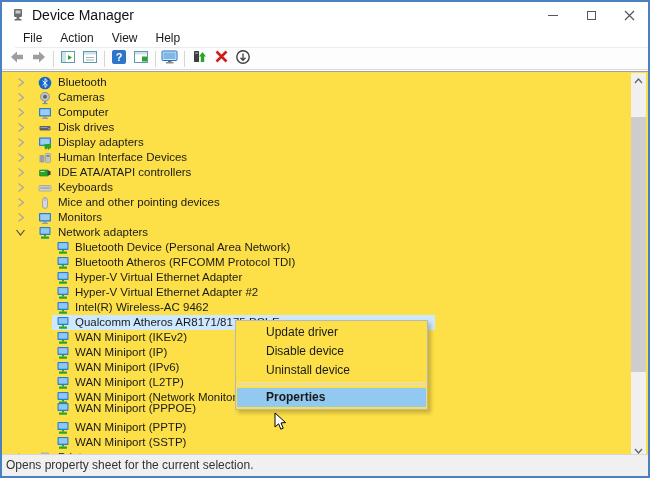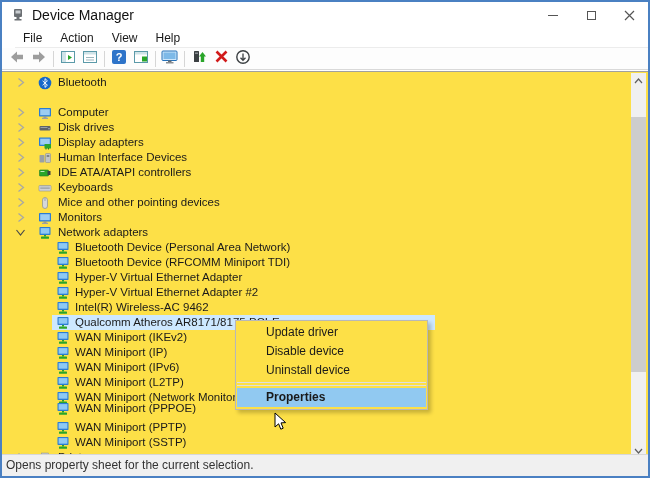--- a/index.html
+++ b/index.html
@@ -164,20 +164,32 @@
       <div class="tree-row" style="top: 3px;">
         <span class="chev c0"><svg width="13" height="13" viewBox="0 0 13 13">
             <polyline points="4.5,2.5 9.5,6.5 4.5,10.5" stroke="#a6a6a6" stroke-width="1.2" fill="none"></polyline>
           </svg></span>
         <span class="t-icon l0"><svg width="14" height="14" viewBox="0 0 14 14">
             <circle cx="7" cy="7" r="6.3" fill="#1667c9"></circle>
             <path d="M7 2.6 L7 11.4 M7 2.6 L9.4 4.8 L4.6 9.2 M7 11.4 L9.4 9.2 L4.6 4.8" stroke="#ffffff" stroke-width="0.9" fill="none"></path>
           </svg></span>
         <span class="t-label l0">Bluetooth</span>
       </div>
+      <div class="tree-row" style="top: 18px;">
+        <span class="chev c0"><svg width="13" height="13" viewBox="0 0 13 13">
+            <polyline points="4.5,2.5 9.5,6.5 4.5,10.5" stroke="#a6a6a6" stroke-width="1.2" fill="none"></polyline>
+          </svg></span>
+        <span class="t-icon l0"><svg width="14" height="14" viewBox="0 0 14 14">
+            <circle cx="7" cy="5.8" r="4.4" fill="#c2c6ca" stroke="#8a8f94"></circle>
+            <circle cx="7" cy="5.8" r="2" fill="#5f6368"></circle>
+            <rect x="6" y="10" width="2" height="2.2" fill="#8a8f94"></rect>
+            <rect x="4.5" y="12" width="5" height="1.2" fill="#8a8f94"></rect>
+          </svg></span>
+        <span class="t-label l0">Cameras</span>
+      </div>
       <div class="tree-row" style="top: 33px;">
         <span class="chev c0"><svg width="13" height="13" viewBox="0 0 13 13">
             <polyline points="4.5,2.5 9.5,6.5 4.5,10.5" stroke="#a6a6a6" stroke-width="1.2" fill="none"></polyline>
           </svg></span>
         <span class="t-icon l0"><svg width="14" height="14" viewBox="0 0 14 14">
             <rect x="1" y="2" width="12" height="8.5" rx="0.8" fill="#2b7cd3"></rect>
             <rect x="2.2" y="3.2" width="9.6" height="6" fill="#9ccdf2"></rect>
             <rect x="5.5" y="10.5" width="3" height="1.3" fill="#8a8f94"></rect>
             <rect x="4" y="11.8" width="6" height="1.2" fill="#9aa0a6"></rect>
           </svg></span>
@@ -283,21 +295,21 @@
           </svg></span>
         <span class="t-label l1">Bluetooth Device (Personal Area Network)</span>
       </div>
       <div class="tree-row" style="top: 183px;">
         <span class="t-icon l1"><svg width="14" height="14" viewBox="0 0 14 14">
             <rect x="1.5" y="1" width="11" height="8" rx="0.8" fill="#2b7cd3"></rect>
             <rect x="2.6" y="2.1" width="8.8" height="5.6" fill="#8ec9f5"></rect>
             <rect x="6" y="9" width="2" height="1.5" fill="#2aa52a"></rect>
             <rect x="3" y="10.5" width="8" height="2.3" rx="0.6" fill="#2aa52a"></rect>
           </svg></span>
-        <span class="t-label l1">Bluetooth Device (RFCOMM Miniport TDI)</span>
+        <span class="t-label l1">Bluetooth Atheros (RFCOMM Protocol TDI)</span>
       </div>
       <div class="tree-row" style="top: 198px;">
         <span class="t-icon l1"><svg width="14" height="14" viewBox="0 0 14 14">
             <rect x="1.5" y="1" width="11" height="8" rx="0.8" fill="#2b7cd3"></rect>
             <rect x="2.6" y="2.1" width="8.8" height="5.6" fill="#8ec9f5"></rect>
             <rect x="6" y="9" width="2" height="1.5" fill="#2aa52a"></rect>
             <rect x="3" y="10.5" width="8" height="2.3" rx="0.6" fill="#2aa52a"></rect>
           </svg></span>
         <span class="t-label l1">Hyper-V Virtual Ethernet Adapter</span>
       </div>

